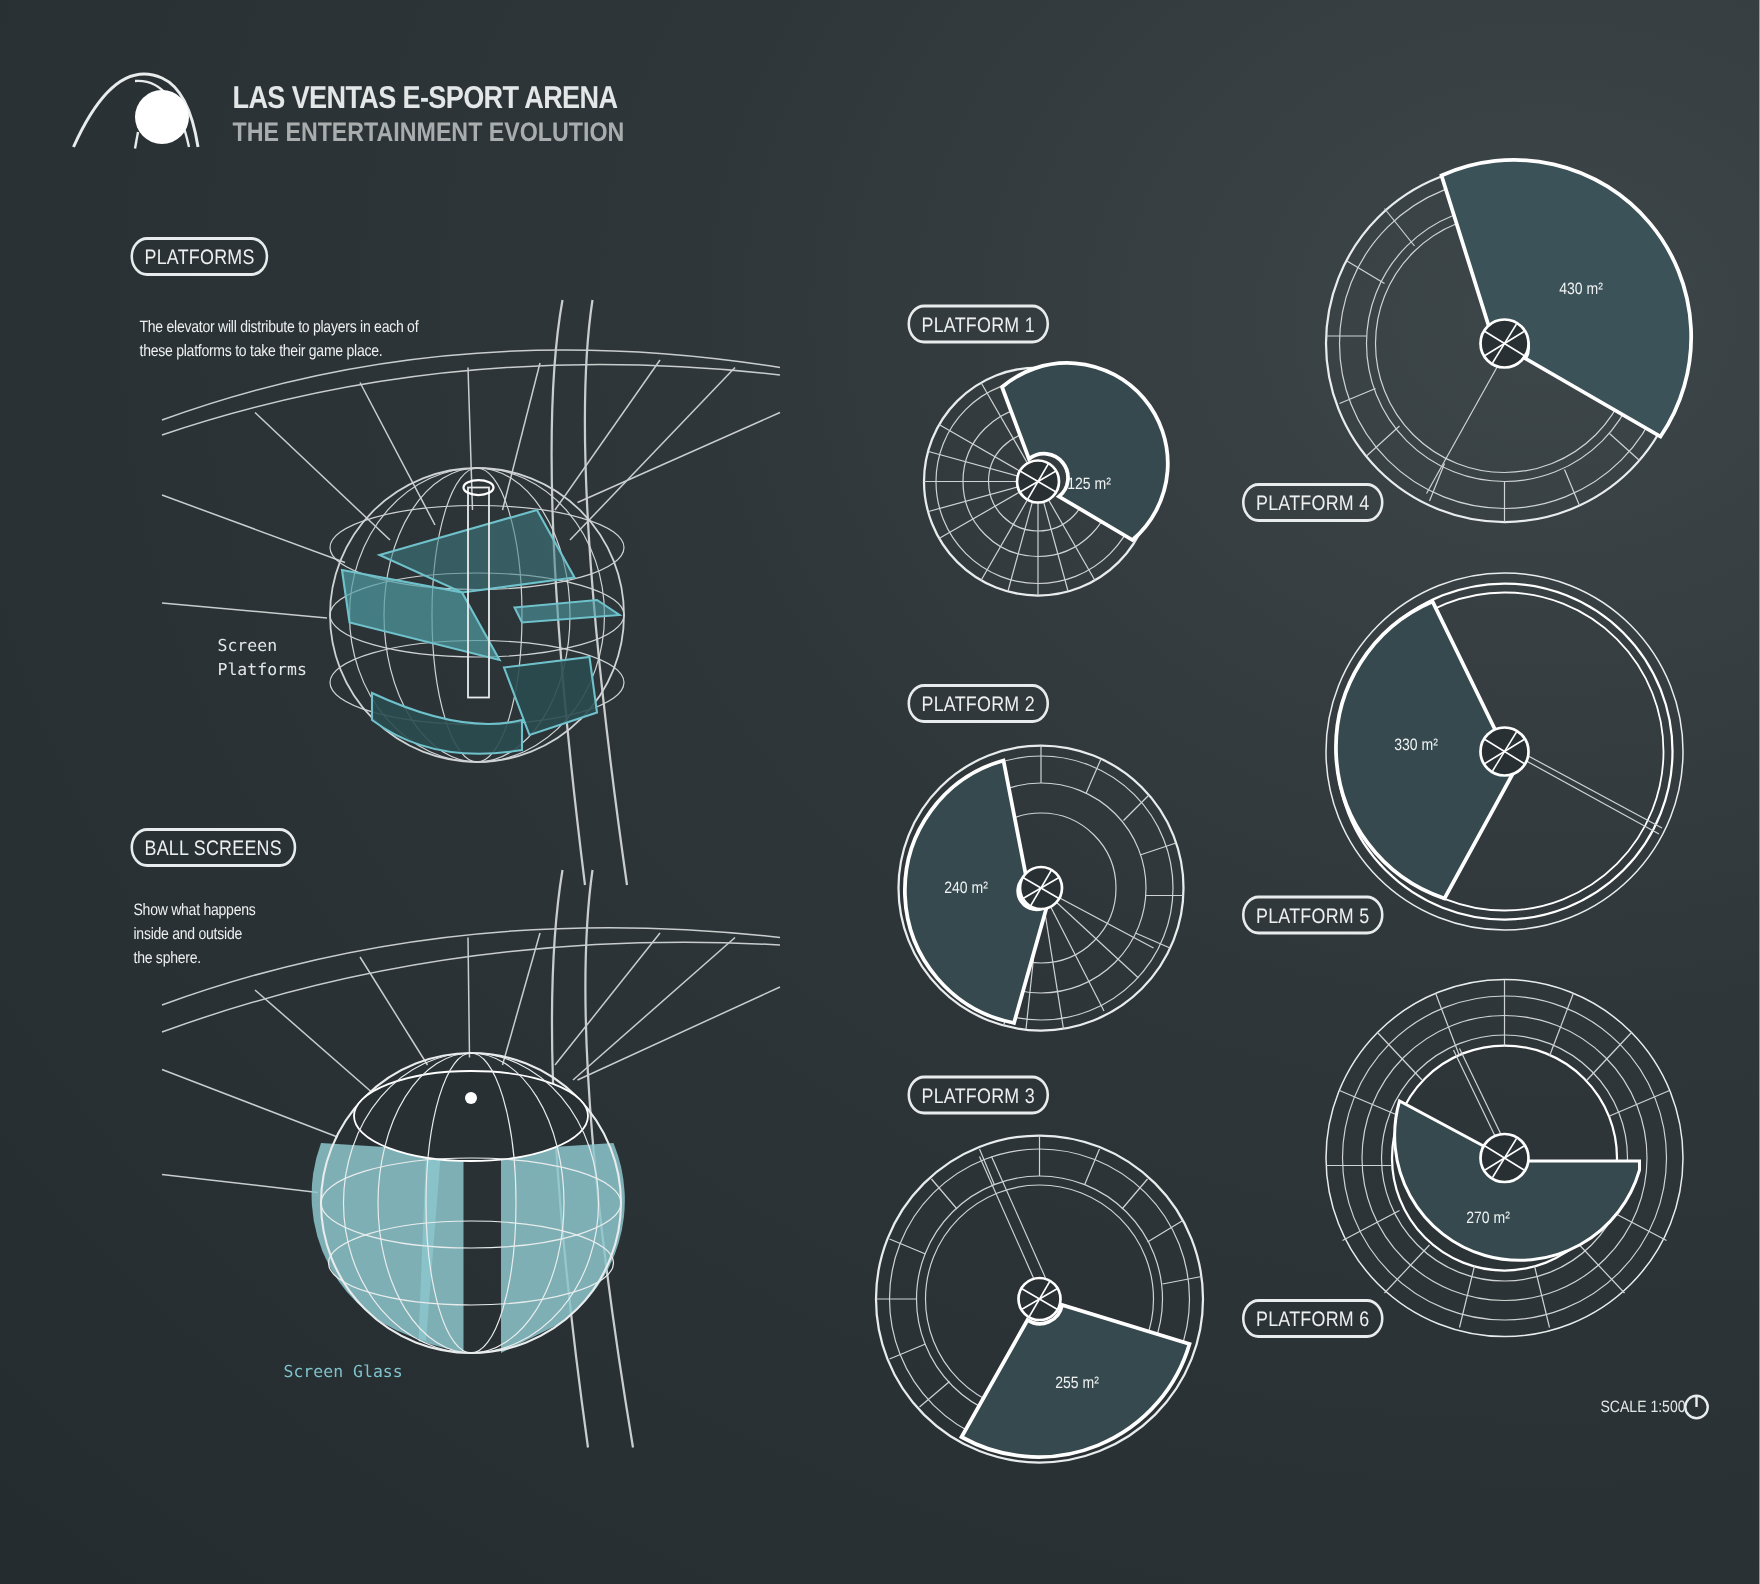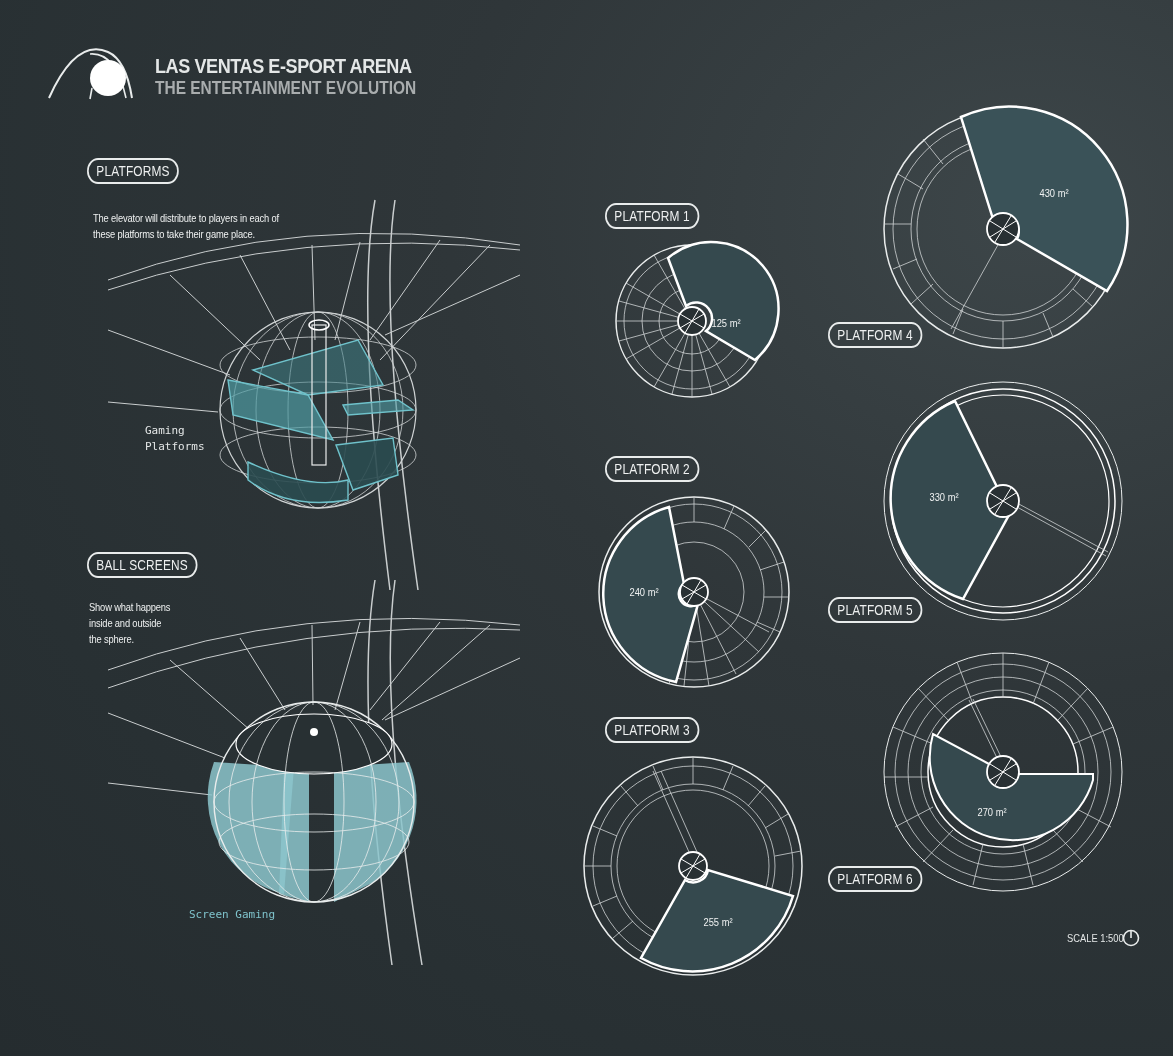--- a/index.html
+++ b/index.html
@@ -69,21 +69,21 @@
     <path d="M-65 -40 L 40 -70 L 65 -25 L -10 -15 Z" fill="#3f7f87" fill-opacity="0.55" stroke="#6fc2cb" stroke-width="1.4"></path>
     <path d="M-90 -30 L -10 -15 L 15 30 L -85 5 Z" fill="#4f9ba3" fill-opacity="0.7" stroke="#6fc2cb" stroke-width="1.4"></path>
     <path d="M25 -5 L 80 -10 L 95 0 L 30 5 Z" fill="#4f9ba3" fill-opacity="0.6" stroke="#6fc2cb" stroke-width="1.4"></path>
     <path d="M-70 52 Q -10 80 30 70 L 30 90 Q -30 100 -70 70 Z" fill="#2a4b50" fill-opacity="0.9" stroke="#6fc2cb" stroke-width="1.4"></path>
     <path d="M18 35 L 75 28 L 80 65 L 35 80 Z" fill="#2a4b50" fill-opacity="0.9" stroke="#6fc2cb" stroke-width="1.4"></path>
     <rect x="-6" y="-85" width="14" height="140" fill="none" stroke="#e9ecec" stroke-width="1.2"></rect>
     <ellipse cx="1" cy="-85" rx="10" ry="5" fill="none" stroke="#ffffff" stroke-width="1.5"></ellipse>
   </g>
 </svg>
 <div class="abs caption" style="left:145px;top:423px;">
-  <div>Gaming</div>
+  <div>Screen</div>
   <div>Platforms</div>
 </div>
 
 <div class="abs pill" style="left:87px;top:552px;">BALL SCREENS</div>
 <div class="abs desc" style="left:89px;top:599px;">
   <div>Show what happens</div>
   <div>inside and outside</div>
   <div>the sphere.</div>
 </div>
 
@@ -111,21 +111,21 @@
     <circle r="100" fill="none" stroke="#e9ecec" stroke-width="1.4"></circle>
     <ellipse cy="-58" rx="78" ry="30" fill="#283033" stroke="#ffffff" stroke-width="1.2"></ellipse>
     <ellipse rx="100" ry="30" fill="none" stroke="#e9ecec" stroke-width="0.8"></ellipse>
     <ellipse cy="40" rx="95" ry="28" fill="none" stroke="#e9ecec" stroke-width="0.8"></ellipse>
     <ellipse rx="30" ry="100" fill="none" stroke="#e9ecec" stroke-width="0.8"></ellipse>
     <ellipse rx="62" ry="100" fill="none" stroke="#e9ecec" stroke-width="0.8"></ellipse>
     <ellipse rx="85" ry="100" fill="none" stroke="#e9ecec" stroke-width="0.8"></ellipse>
     <circle cx="0" cy="-70" r="4" fill="#ffffff"></circle>
   </g>
 </svg>
-<div class="abs caption teal" style="left:189px;top:907px;">Screen Gaming</div>
+<div class="abs caption teal" style="left:189px;top:907px;">Screen Glass</div>
 
 <div class="abs pill" style="left:605px;top:203px;">PLATFORM 1</div>
 <svg class="abs" style="left:614px;top:243px;" width="156" height="156" viewBox="-78 -78 156 156">
   <circle r="76" fill="none" stroke="#e9ecec" stroke-width="1.5"></circle>
   <circle r="68" fill="none" stroke="#cfd3d4" stroke-width="0.8"></circle>
   <circle r="50" fill="none" stroke="#cfd3d4" stroke-width="0.8"></circle>
   <circle r="33" fill="none" stroke="#cfd3d4" stroke-width="0.8"></circle>
   <g stroke="#cfd3d4" stroke-width="0.8">
     <line x1="0" y1="0" x2="-76" y2="0"></line>
       <line x1="0" y1="0" x2="-66" y2="-38"></line>

